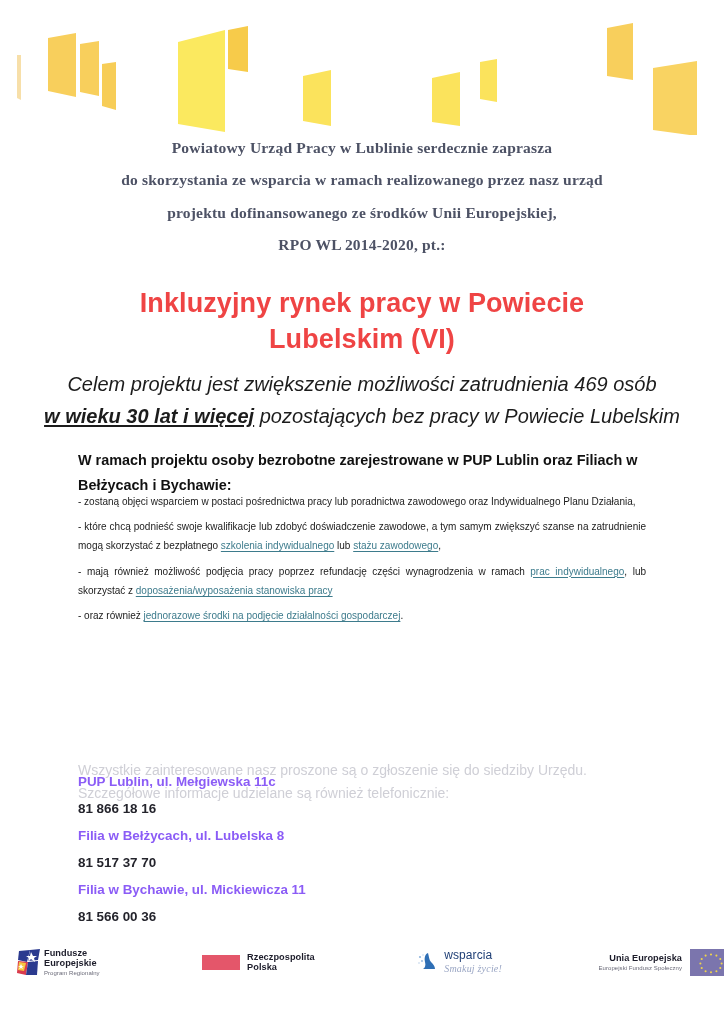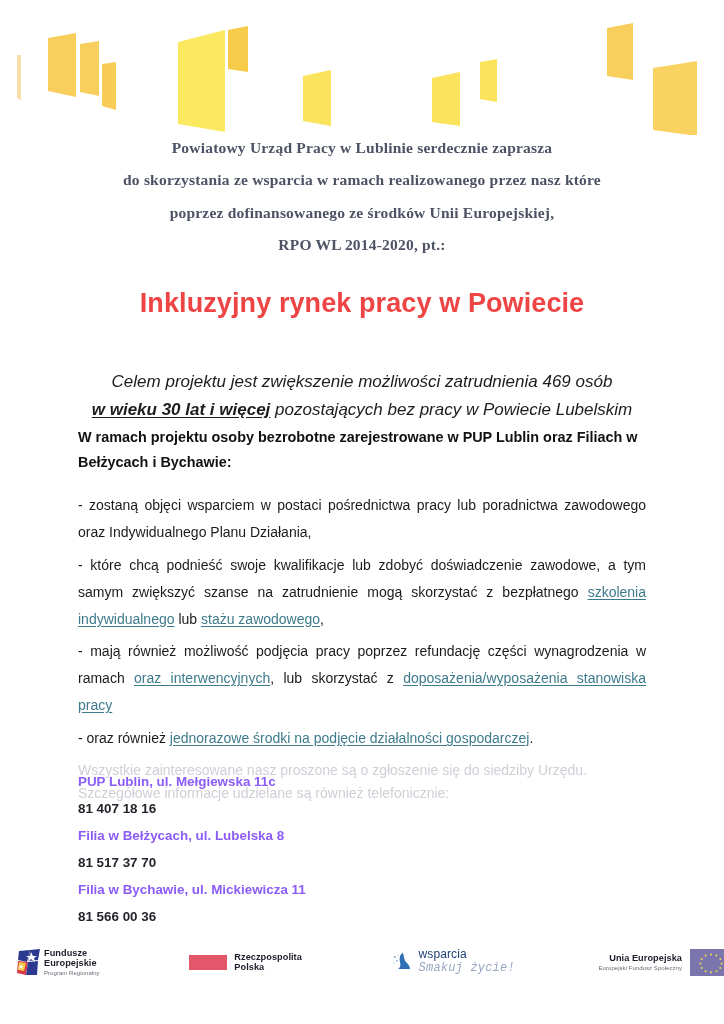--- a/index.html
+++ b/index.html
@@ -71,49 +71,49 @@
   }
 
   
   .goal-block {
     position: absolute;
     top: 368px;
     left: 0;
     width: 724px;
     text-align: center;
     font-style: italic;
-    font-size: 17px;
+    font-size: 20px;
     color: #1c1c1c;
     line-height: 1.62;
   }
   .goal-strong {
     font-weight: 700;
     text-decoration: underline;
     text-underline-offset: 2px;
   }
 
   
   .intro-bold {
     position: absolute;
-    top: 411px;
+    top: 434px;
     left: 78px;
     width: 568px;
     font-size: 14.4px;
     font-weight: 700;
     color: #111111;
     line-height: 1.72;
   }
 
   
   .bullets {
     position: absolute;
     top: 492px;
     left: 78px;
     width: 568px;
-    font-size: 14px;
+    font-size: 10px;
     color: #1b1b1b;
     line-height: 1.92;
   }
   .bullet {
     margin: 0 0 6px 0;
   }
   .bullet.justify {
     text-align: justify;
   }
   .lnk {
@@ -209,23 +209,23 @@
     position: relative;
   }
   .lub-word {
     font-size: 12px;
     font-weight: 400;
     color: #1f3f75;
     letter-spacing: 0.1px;
     line-height: 1;
   }
   .lub-tag {
-    font-family: Liberation Mono, monospace;
+    font-family: Liberation Serif, serif;
     font-style: italic;
-    font-size: 12px;
+    font-size: 10px;
     color: #9aa6c4;
     margin-top: 2px;
     letter-spacing: 0.2px;
   }
 </style>
 </head>
 <body>
 
 <div class="page">
 
@@ -238,48 +238,49 @@
     <polygon points="228,30 248,26 248,72 228,69" fill="#f7cb4a"></polygon>
     <polygon points="303,76 331,70 331,126 303,121" fill="#fbe35c"></polygon>
     <polygon points="432,78 460,72 460,126 432,122" fill="#fbe35c"></polygon>
     <polygon points="480,62 497,59 497,102 480,99" fill="#fbe35c"></polygon>
     <polygon points="607,28 633,23 633,80 607,76" fill="#f8cf5c"></polygon>
     <polygon points="653,68 697,61 697,136 653,130" fill="#f9d362"></polygon>
   </svg>
 
   <div class="header-block">
     <p class="header-line">Powiatowy Urząd Pracy w Lublinie serdecznie zaprasza</p>
-    <p class="header-line">do skorzystania ze wsparcia w ramach realizowanego przez nasz które</p>
-    <p class="header-line">poprzez dofinansowanego ze środków Unii Europejskiej,</p>
+    <p class="header-line">do skorzystania ze wsparcia w ramach realizowanego przez nasz urząd</p>
+    <p class="header-line">projektu dofinansowanego ze środków Unii Europejskiej,</p>
     <p class="header-line">RPO WL 2014-2020, pt.:</p>
   </div>
 
   <div class="project-title">
     <div>Inkluzyjny rynek pracy w Powiecie</div>
+    <div>Lubelskim (VI)</div>
   </div>
 
   <div class="goal-block">
     <div>Celem projektu jest zwiększenie możliwości zatrudnienia 469 osób</div>
     <div><span class="goal-strong">w wieku 30 lat i więcej</span><span> pozostających bez pracy w Powiecie Lubelskim</span></div>
   </div>
 
   <p class="intro-bold">W ramach projektu osoby bezrobotne zarejestrowane w PUP Lublin oraz Filiach w Bełżycach i Bychawie:</p>
 
   <div class="bullets">
     <p class="bullet justify" id="b0"><span>- zostaną objęci wsparciem w postaci pośrednictwa pracy lub poradnictwa zawodowego oraz Indywidualnego Planu Działania,</span></p>
     <p class="bullet justify" id="b1"><span>- które chcą podnieść swoje kwalifikacje lub zdobyć doświadczenie zawodowe, a tym samym zwiększyć szanse na zatrudnienie mogą skorzystać z bezpłatnego </span><span class="lnk">szkolenia indywidualnego</span><span> lub </span><span class="lnk">stażu zawodowego</span><span>,</span></p>
-    <p class="bullet justify" id="b2"><span>- mają również możliwość podjęcia pracy poprzez refundację części wynagrodzenia w ramach </span><span class="lnk">oraz interwencyjnych</span><span>, lub skorzystać z </span><span class="lnk">doposażenia/wyposażenia stanowiska pracy</span></p>
+    <p class="bullet justify" id="b2"><span>- mają również możliwość podjęcia pracy poprzez refundację części wynagrodzenia w ramach </span><span class="lnk">prac indywidualnego</span><span>, lub skorzystać z </span><span class="lnk">doposażenia/wyposażenia stanowiska pracy</span></p>
     <p class="bullet" id="b3"><span>- oraz również </span><span class="lnk">jednorazowe środki na podjęcie działalności gospodarczej</span><span>.</span></p>
   </div>
 
   <p class="contact-intro">Wszystkie zainteresowane nasz proszone są o zgłoszenie się do siedziby Urzędu. Szczegółowe informacje udzielane są również telefonicznie:</p>
 
   <div class="contact-list">
     <p class="contact-addr">PUP Lublin, ul. Mełgiewska 11c</p>
-    <p class="contact-phone">81 407 18 16</p>
+    <p class="contact-phone">81 866 18 16</p>
     <p class="contact-addr">Filia w Bełżycach, ul. Lubelska 8</p>
     <p class="contact-phone">81 517 37 70</p>
     <p class="contact-addr">Filia w Bychawie, ul. Mickiewicza 11</p>
     <p class="contact-phone">81 566 00 36</p>
   </div>
 
   <div class="footer">
 
     <div class="logo logo-fe">
       <svg width="30" height="32" viewBox="0 0 30 32">

